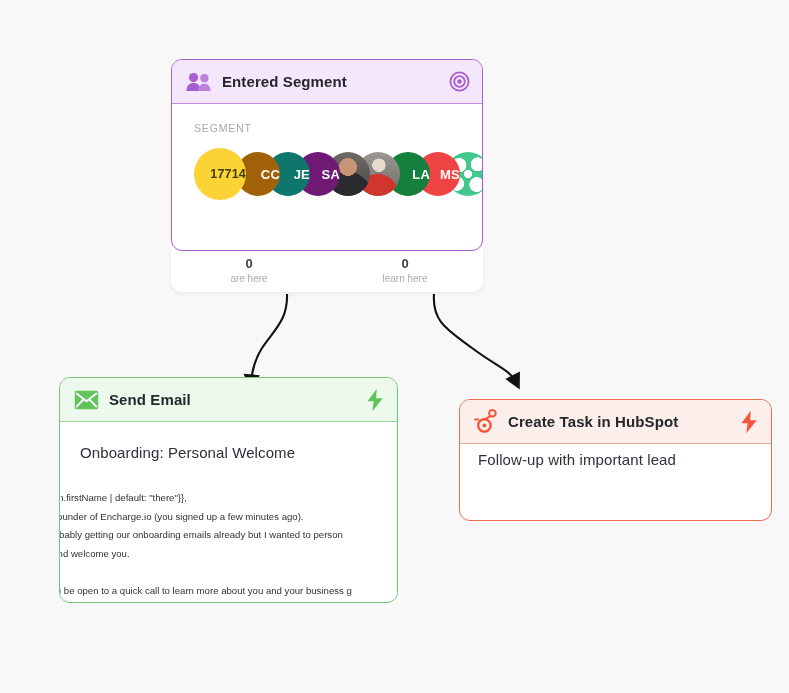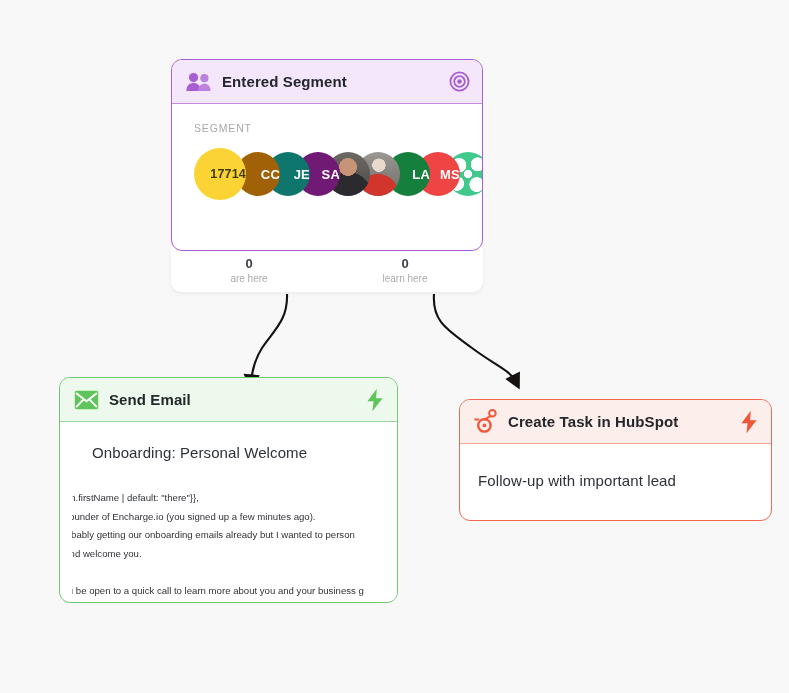--- a/index.html
+++ b/index.html
@@ -216,21 +216,20 @@
     border: 1.6px solid #72c971;
   }
   #email-node .node-head {
     background: #eef9ed;
     border-bottom: 1.4px solid #9ad69a;
   }
   #email-node .node-body {
     padding: 0;
     height: 179px;
     position: relative;
-    margin-left: 12px;
   }
   .email-subject {
     font-size: 15px;
     color: #2d3138;
     padding: 22px 0 0 20px;
     letter-spacing: 0.1px;
   }
   .email-preview {
     position: absolute;
     left: 0;
@@ -265,21 +264,21 @@
     width: 313px;
     height: 122px;
     border: 1.6px solid #f06a50;
     margin-left: 44px;
   }
   #hubspot-node .node-head {
     background: #fceeea;
     border-bottom: 1.4px solid #f3a593;
   }
   #hubspot-node .node-body {
-    padding: 28px 0 0 18px;
+    padding: 7px 0 0 18px;
   }
   .task-text {
     font-size: 15px;
     color: #2d3138;
     letter-spacing: 0.1px;
   }
 </style>
 </head>
 <body>
 

